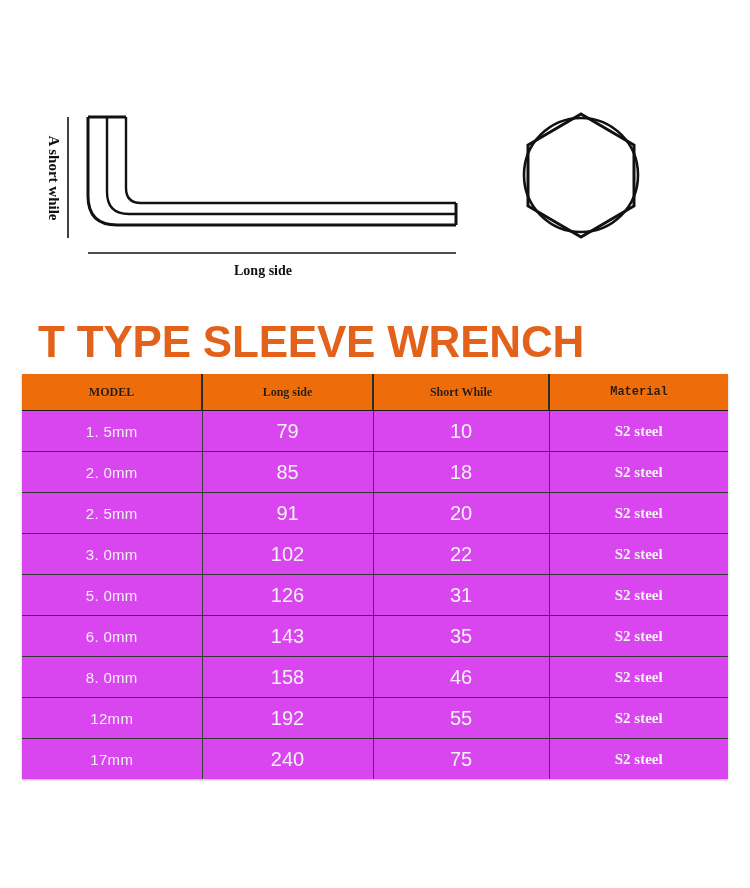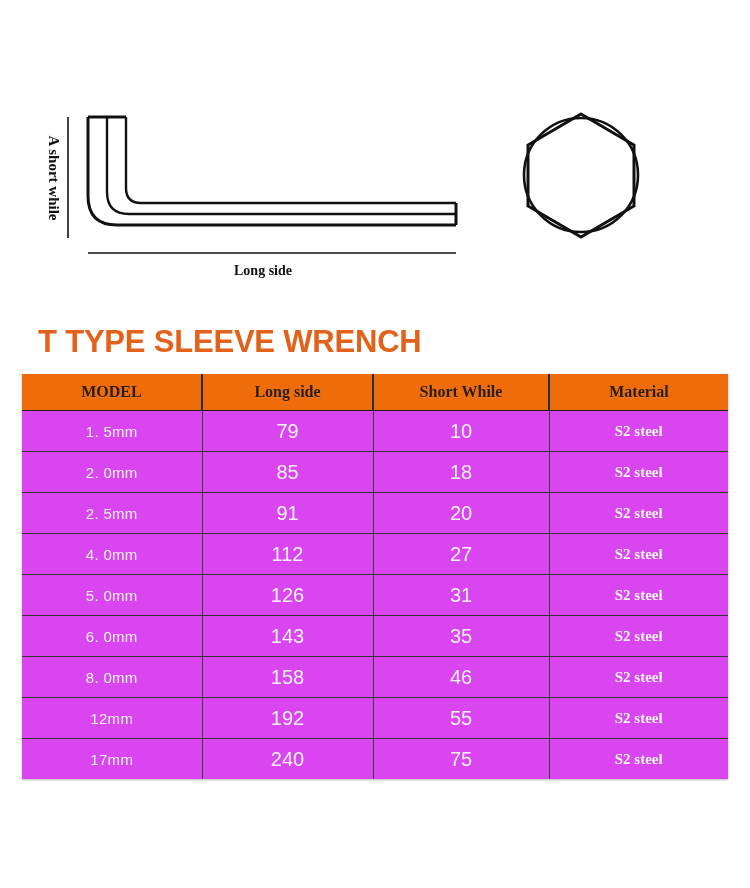--- a/index.html
+++ b/index.html
@@ -37,21 +37,21 @@
   }
 
   
   #product-title {
     position: absolute;
     left: 38px;
     top: 322px;
     margin: 0;
     font-family: "Liberation Sans", "DejaVu Sans", sans-serif;
     font-weight: bold;
-    font-size: 31px;
+    font-size: 44px;
     line-height: 40px;
     letter-spacing: -0.2px;
     color: #e3621b;
     white-space: nowrap;
   }
 
   
   #spec-table-wrap {
     position: absolute;
     left: 22px;
@@ -67,28 +67,28 @@
   table#spec-table col.c-model    { width: 180px; }
   table#spec-table col.c-long     { width: 171px; }
   table#spec-table col.c-short    { width: 176px; }
   table#spec-table col.c-material { width: 179px; }
 
   #spec-table thead th {
     background: #ee6c0a;
     color: #2a1c10;
     font-family: "Liberation Serif", "DejaVu Serif", serif;
     font-weight: bold;
-    font-size: 16px;
+    font-size: 12px;
     height: 34px;
     text-align: center;
     border-right: 2px solid #2b2b2b;
     border-bottom: 1px solid #1c1c1c;
     text-shadow: 0 1px 0 rgba(255,255,255,0.12);
   }
-  #spec-table thead th:last-child { border-right: none; }
+  #spec-table thead th:last-child { border-right: none; font-family: Liberation Mono, monospace; }
 
   #spec-table tbody td {
     background: #d946ef;
     color: #f2f2f2;
     height: 38px;
     text-align: center;
     vertical-align: middle;
     border-right: 1px solid #3d3d3d;
     border-bottom: 1px solid #353535;
     font-size: 16px;
@@ -176,23 +176,23 @@
           <td class="cell-num">18</td>
           <td class="cell-material">S2 steel</td>
         </tr>
         <tr>
           <td class="cell-model">2. 5mm</td>
           <td class="cell-num">91</td>
           <td class="cell-num">20</td>
           <td class="cell-material">S2 steel</td>
         </tr>
         <tr>
-          <td class="cell-model">4. 0mm</td>
-          <td class="cell-num">112</td>
-          <td class="cell-num">27</td>
+          <td class="cell-model">3. 0mm</td>
+          <td class="cell-num">102</td>
+          <td class="cell-num">22</td>
           <td class="cell-material">S2 steel</td>
         </tr>
         <tr>
           <td class="cell-model">5. 0mm</td>
           <td class="cell-num">126</td>
           <td class="cell-num">31</td>
           <td class="cell-material">S2 steel</td>
         </tr>
         <tr>
           <td class="cell-model">6. 0mm</td>

